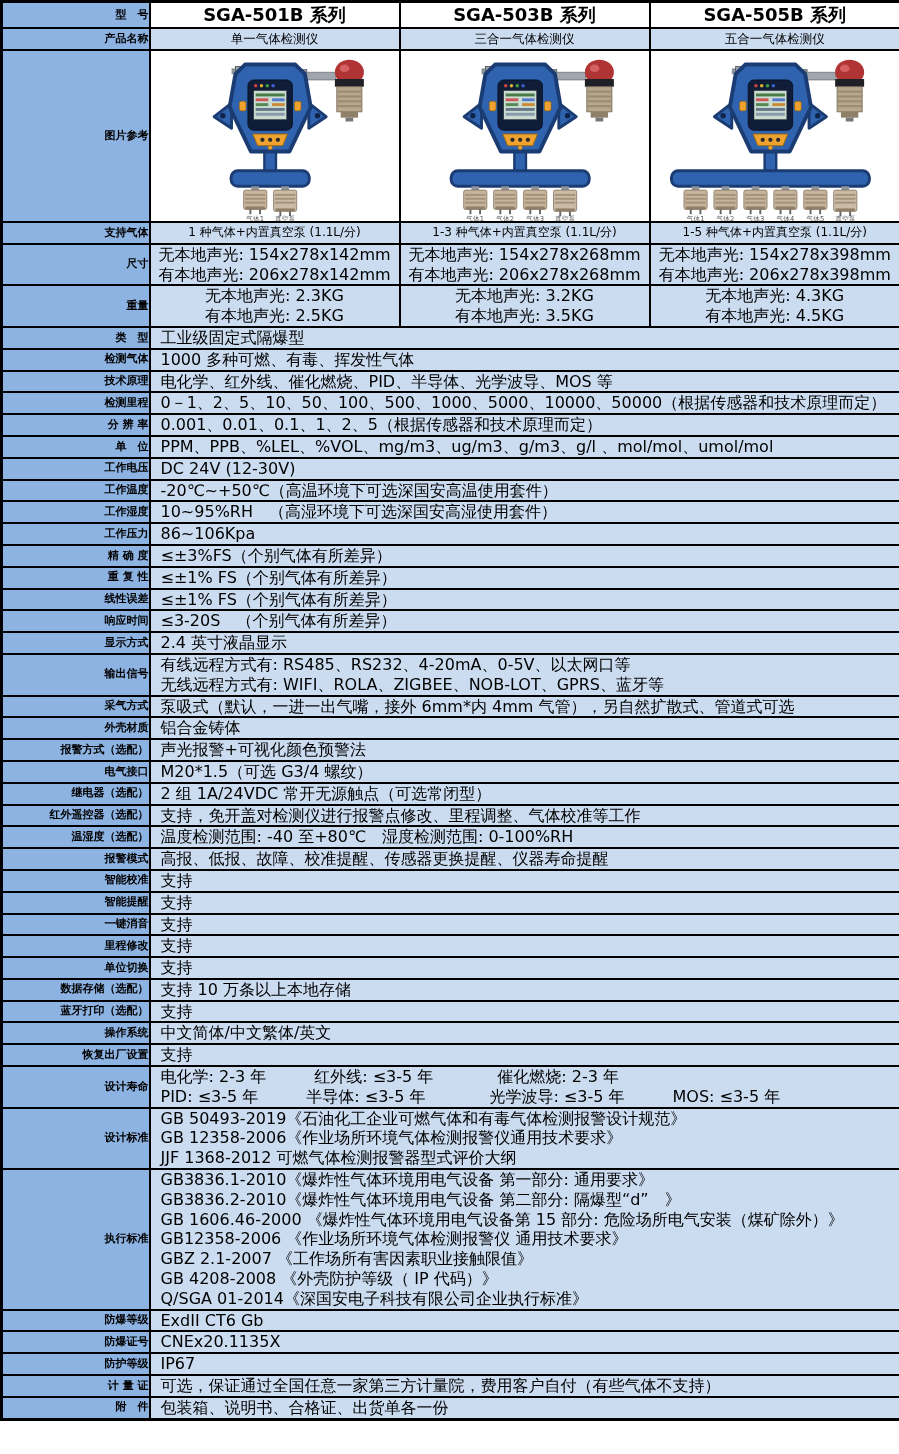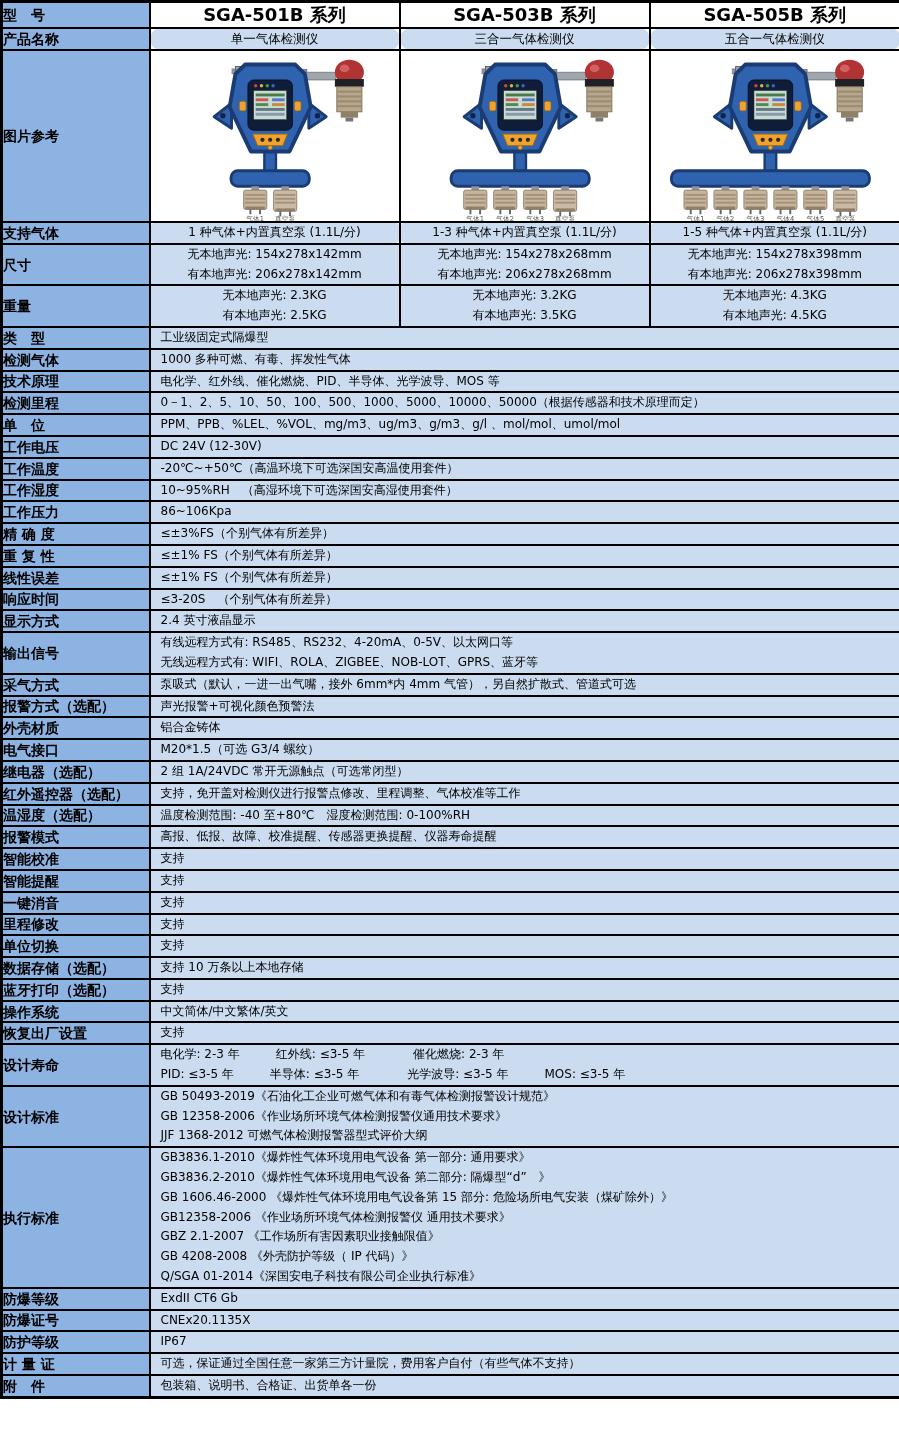--- a/index.html
+++ b/index.html
@@ -5,29 +5,29 @@
   :root{
     --label-bg:#8DB3E2;
     --value-bg:#CBDCF1;
     --white-bg:#FFFFFF;
     --border:#000000;
   }
   html,body{margin:0;padding:0;background:#fff;}
   body{font-family:"DejaVu Sans",sans-serif;color:#000;}
   table.spec{border-collapse:collapse;table-layout:fixed;width:899px;border:3px solid var(--border);}
   td{border:2px solid var(--border);padding:0;overflow:hidden;vertical-align:middle;}
-  td.lbl{background:var(--label-bg);font-weight:bold;text-align:left;font-size:14px;white-space:pre-wrap;line-height:1.15;margin-top:24px;}
-  td.val{background:var(--value-bg);font-size:12px;}
+  td.lbl{background:var(--label-bg);font-weight:bold;text-align:right;font-size:11px;white-space:pre-wrap;line-height:1.15;margin-top:24px;}
+  td.val{background:var(--value-bg);font-size:16px;}
   td.val .line{height:19.8px;line-height:19.8px;padding-left:10px;white-space:pre;overflow:hidden;text-align:left;}
   td.val.center .line{padding-left:0;text-align:center;}
   td.model-cell{background:var(--white-bg);font-weight:bold;text-align:center;font-size:18px;height:20px;}
-  td.product-cell{background:var(--value-bg);text-align:center;font-size:12.5px;height:20px;border-radius:11px;}
+  td.product-cell{background:var(--value-bg);text-align:center;font-size:12.5px;height:20px;}
   td.img-cell{background:var(--white-bg);height:170px;text-align:right;}
   td.img-cell svg{display:block;width:100%;height:170px;}
-  td.gas-cell{background:var(--value-bg);text-align:center;font-size:12px;height:19.8px;border-radius:7px;}
+  td.gas-cell{background:var(--value-bg);text-align:center;font-size:12px;height:19.8px;}
 </style>
 </head>
 <body>
 
 <table class="spec">
   <colgroup>
     <col style="width:148px">
       <col style="width:250px">
       <col style="width:250px">
       <col style="width:251px">
@@ -347,20 +347,26 @@
           <div class="line">电化学、红外线、催化燃烧、PID、半导体、光学波导、MOS 等</div>
         </td>
       </tr>
       <tr>
         <td class="lbl">检测里程</td>
         <td class="val" colspan="3">
           <div class="line">0－1、2、5、10、50、100、500、1000、5000、10000、50000（根据传感器和技术原理而定）</div>
         </td>
       </tr>
       <tr>
+        <td class="lbl">分 辨 率</td>
+        <td class="val" colspan="3">
+          <div class="line">0.001、0.01、0.1、1、2、5（根据传感器和技术原理而定）</div>
+        </td>
+      </tr>
+      <tr>
         <td class="lbl">单　位</td>
         <td class="val" colspan="3">
           <div class="line">PPM、PPB、%LEL、%VOL、mg/m3、ug/m3、g/m3、g/l 、mol/mol、umol/mol</div>
         </td>
       </tr>
       <tr>
         <td class="lbl">工作电压</td>
         <td class="val" colspan="3">
           <div class="line">DC 24V (12-30V)</div>
         </td>
@@ -420,29 +426,29 @@
           <div class="line">无线远程方式有: WIFI、ROLA、ZIGBEE、NOB-LOT、GPRS、蓝牙等</div>
         </td>
       </tr>
       <tr>
         <td class="lbl">采气方式</td>
         <td class="val" colspan="3">
           <div class="line">泵吸式（默认，一进一出气嘴，接外 6mm*内 4mm 气管），另自然扩散式、管道式可选</div>
         </td>
       </tr>
       <tr>
+        <td class="lbl">外壳材质</td>
+        <td class="val" colspan="3">
+          <div class="line">铝合金铸体</div>
+        </td>
+      </tr>
+      <tr>
         <td class="lbl">报警方式（选配）</td>
         <td class="val" colspan="3">
           <div class="line">声光报警+可视化颜色预警法</div>
-        </td>
-      </tr>
-      <tr>
-        <td class="lbl">外壳材质</td>
-        <td class="val" colspan="3">
-          <div class="line">铝合金铸体</div>
         </td>
       </tr>
       <tr>
         <td class="lbl">电气接口</td>
         <td class="val" colspan="3">
           <div class="line">M20*1.5（可选 G3/4 螺纹）</div>
         </td>
       </tr>
       <tr>
         <td class="lbl">继电器（选配）</td>

